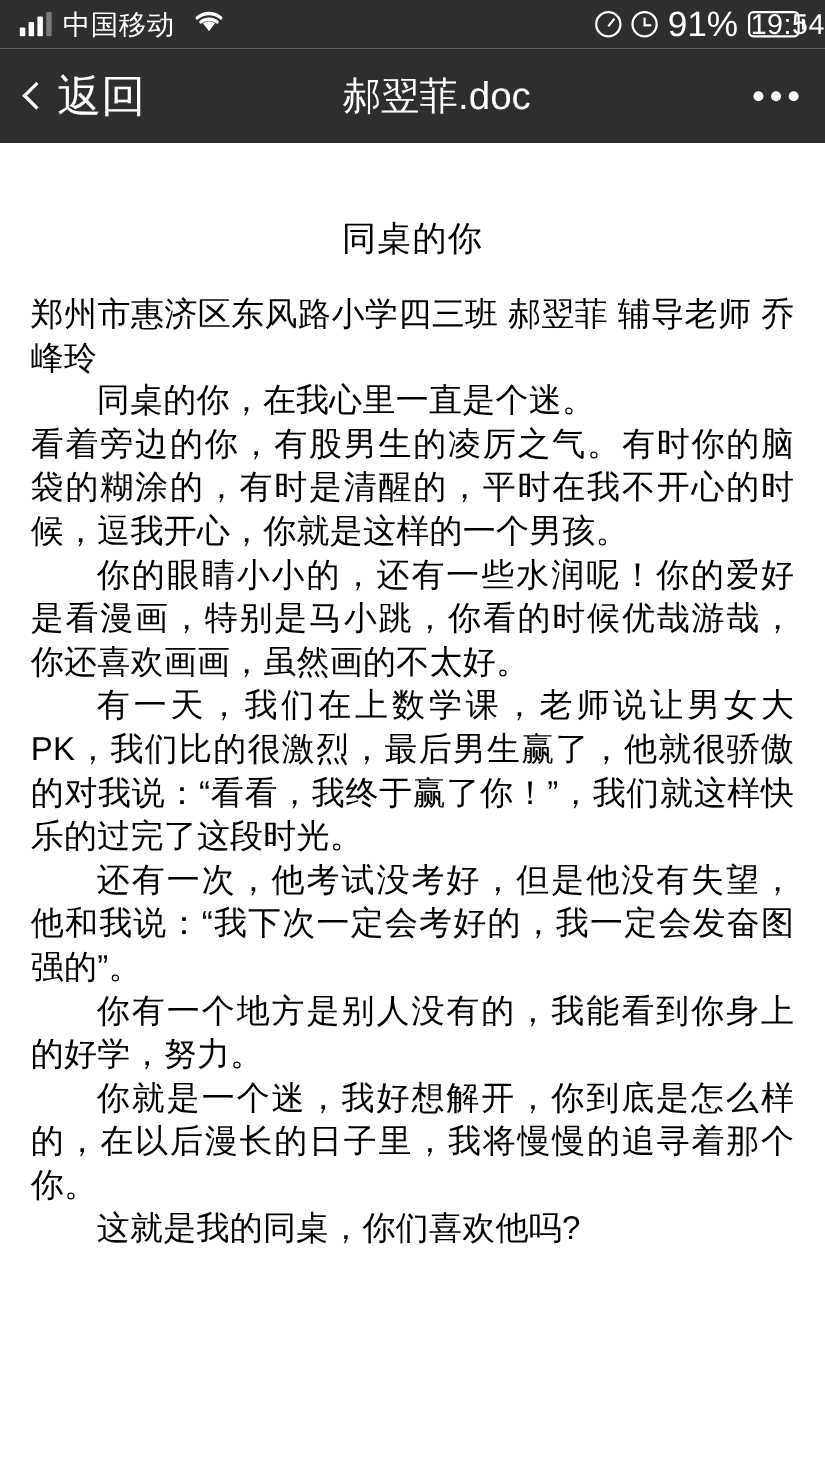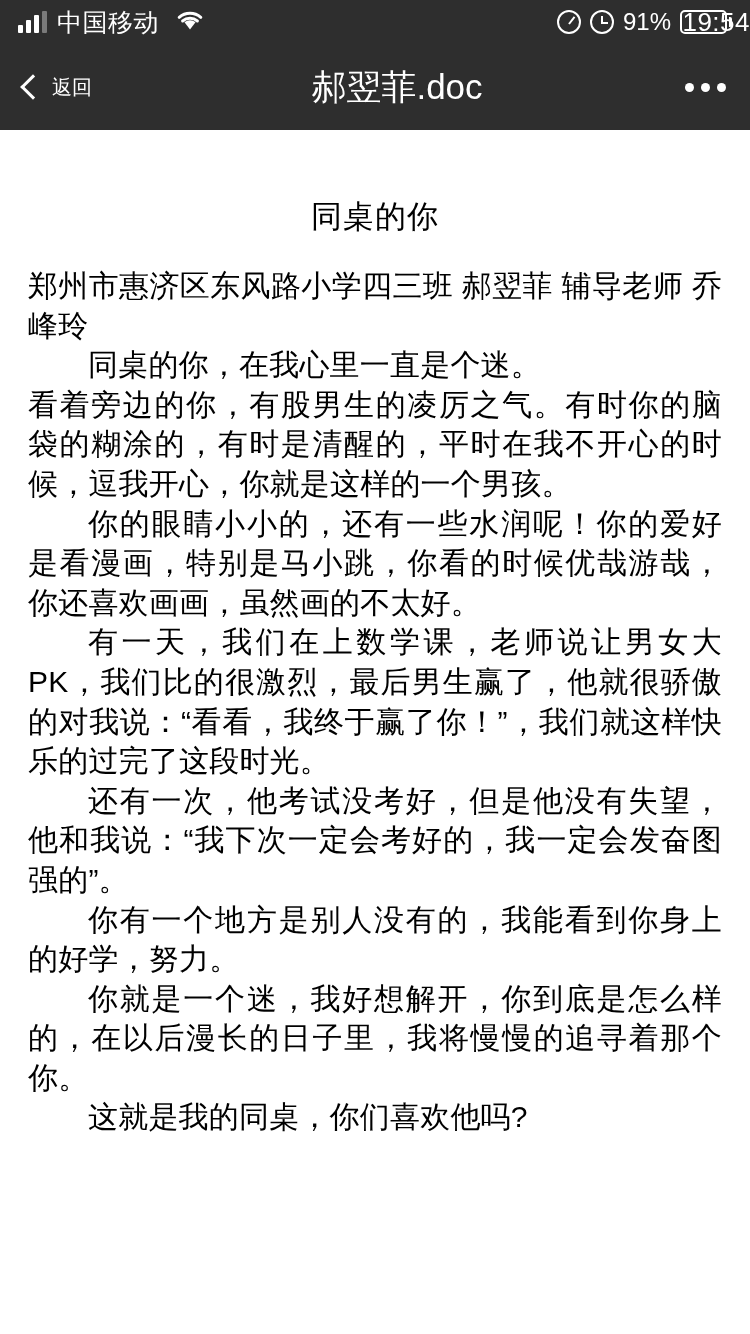--- a/index.html
+++ b/index.html
@@ -61,21 +61,21 @@
     font-size: 26px;
     font-weight: 500;
     letter-spacing: 0.5px;
     pointer-events: none;
   }
   .status-right {
     margin-left: auto;
     display: flex;
     align-items: center;
     gap: 9px;
-    font-size: 24px;
+    font-size: 32px;
     z-index: 2;
   }
   .circle-icon {
     width: 24px; height: 24px;
     border: 2px solid #ffffff;
     border-radius: 50%;
     position: relative;
   }
   .circle-icon.lock::after {
     content: "";
@@ -132,21 +132,21 @@
     display: flex;
     align-items: center;
     padding: 0 24px;
     flex: 0 0 auto;
     position: relative;
   }
   .nav-back {
     display: flex;
     align-items: center;
     gap: 6px;
-    font-size: 20px;
+    font-size: 40px;
     z-index: 2;
     cursor: pointer;
   }
   .chevron-left {
     display: inline-block;
     width: 18px; height: 18px;
     border-left: 3px solid #ffffff;
     border-bottom: 3px solid #ffffff;
     transform: rotate(45deg);
     margin-right: 4px;

